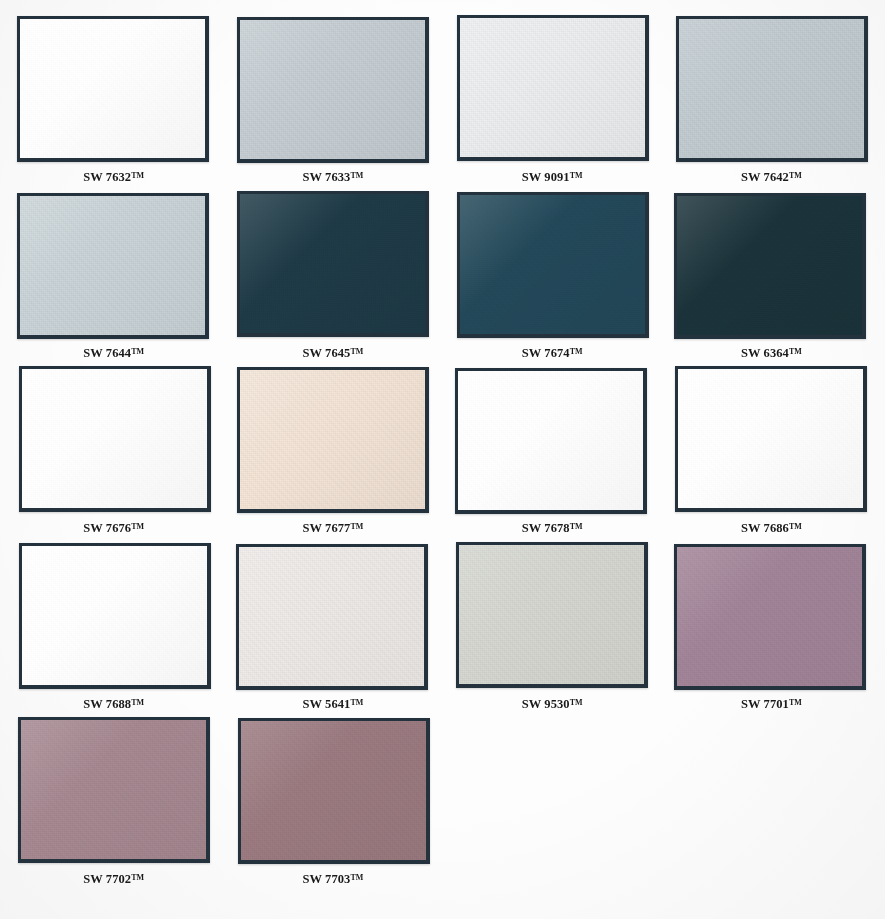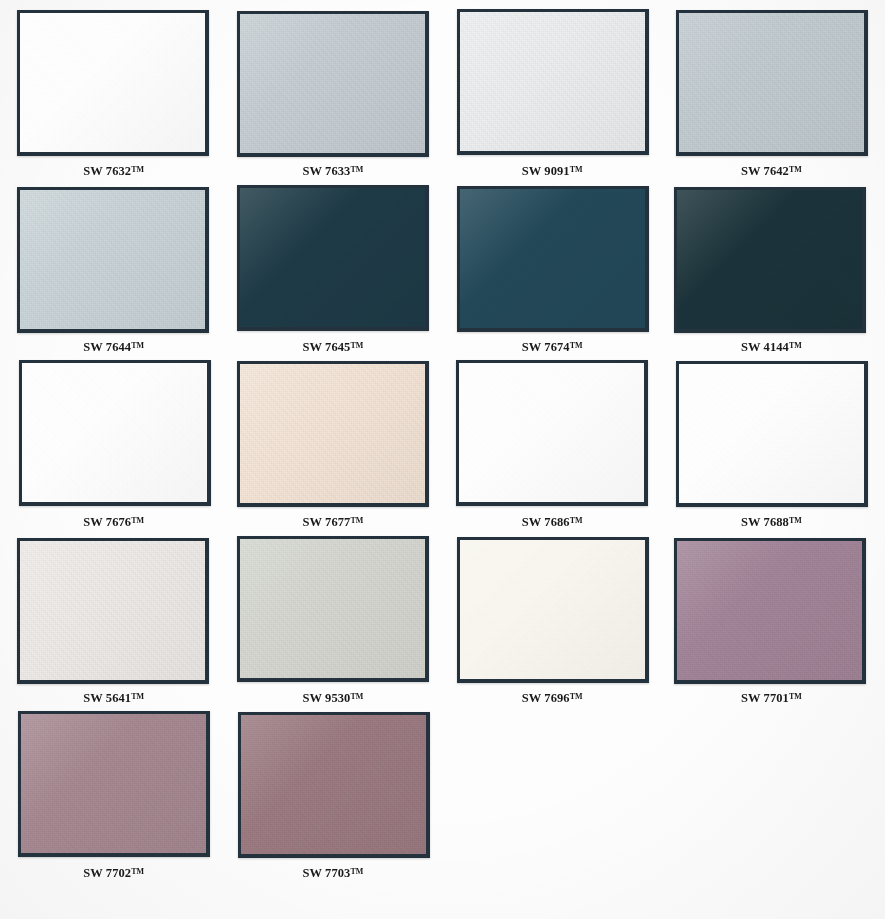--- a/index.html
+++ b/index.html
@@ -34,21 +34,21 @@
   .swatch-grid {
     position: absolute;
     left: 0;
     top: 0;
     width: 885px;
     height: 668px;
     display: grid;
     grid-template-columns: repeat(4, 1fr);
     grid-template-rows: repeat(5, 1fr);
     box-sizing: border-box;
-    padding: 2px 4px 2px 4px;
+    padding: 8px 4px 2px 4px;
   }
 
   .swatch-cell {
     position: relative;
     display: flex;
     flex-direction: column;
     align-items: center;
     justify-content: flex-start;
     box-sizing: border-box;
   }
@@ -199,41 +199,50 @@
       </div>
       <div class="chip-label"><span>SW 7674</span><span class="tm">TM</span></div>
     </div>
     <div class="swatch-cell">
       <div class="chip-wrap" style="transform: translate(-1px, 1px);">
         <div class="chip is-dark" style="background-color: rgb(27, 51, 59);">
           <div class="texture"></div>
           <div class="sheen"></div>
         </div>
       </div>
-      <div class="chip-label"><span>SW 4144</span><span class="tm">TM</span></div>
+      <div class="chip-label"><span>SW 6364</span><span class="tm">TM</span></div>
     </div>
     <div class="swatch-cell">
       <div class="chip-wrap" style="transform: translate(1px, -1px);">
         <div class="chip is-white" style="background-color: rgb(255, 255, 255);">
           <div class="texture"></div>
           <div class="sheen"></div>
         </div>
       </div>
       <div class="chip-label"><span>SW 7676</span><span class="tm">TM</span></div>
     </div>
     <div class="swatch-cell">
       <div class="chip-wrap" style="transform: translate(0px, 0px);">
         <div class="chip" style="background-color: rgb(245, 230, 216);">
           <div class="texture"></div>
           <div class="sheen"></div>
         </div>
       </div>
       <div class="chip-label"><span>SW 7677</span><span class="tm">TM</span></div>
     </div>
     <div class="swatch-cell">
+      <div class="chip-wrap" style="transform: translate(-1px, 1px);">
+        <div class="chip is-white" style="background-color: rgb(255, 255, 255);">
+          <div class="texture"></div>
+          <div class="sheen"></div>
+        </div>
+      </div>
+      <div class="chip-label"><span>SW 7678</span><span class="tm">TM</span></div>
+    </div>
+    <div class="swatch-cell">
       <div class="chip-wrap" style="transform: translate(0px, -1px);">
         <div class="chip is-white" style="background-color: rgb(255, 255, 255);">
           <div class="texture"></div>
           <div class="sheen"></div>
         </div>
       </div>
       <div class="chip-label"><span>SW 7686</span><span class="tm">TM</span></div>
     </div>
     <div class="swatch-cell">
       <div class="chip-wrap" style="transform: translate(1px, 0px);">
@@ -256,29 +265,20 @@
     <div class="swatch-cell">
       <div class="chip-wrap" style="transform: translate(0px, -1px);">
         <div class="chip" style="background-color: rgb(215, 217, 210);">
           <div class="texture"></div>
           <div class="sheen"></div>
         </div>
       </div>
       <div class="chip-label"><span>SW 9530</span><span class="tm">TM</span></div>
     </div>
     <div class="swatch-cell">
-      <div class="chip-wrap" style="transform: translate(1px, 0px);">
-        <div class="chip is-white" style="background-color: rgb(250, 247, 240);">
-          <div class="texture"></div>
-          <div class="sheen"></div>
-        </div>
-      </div>
-      <div class="chip-label"><span>SW 7696</span><span class="tm">TM</span></div>
-    </div>
-    <div class="swatch-cell">
       <div class="chip-wrap" style="transform: translate(-1px, 1px);">
         <div class="chip" style="background-color: rgb(164, 134, 154);">
           <div class="texture"></div>
           <div class="sheen"></div>
         </div>
       </div>
       <div class="chip-label"><span>SW 7701</span><span class="tm">TM</span></div>
     </div>
     <div class="swatch-cell">
       <div class="chip-wrap" style="transform: translate(0px, -1px);">

